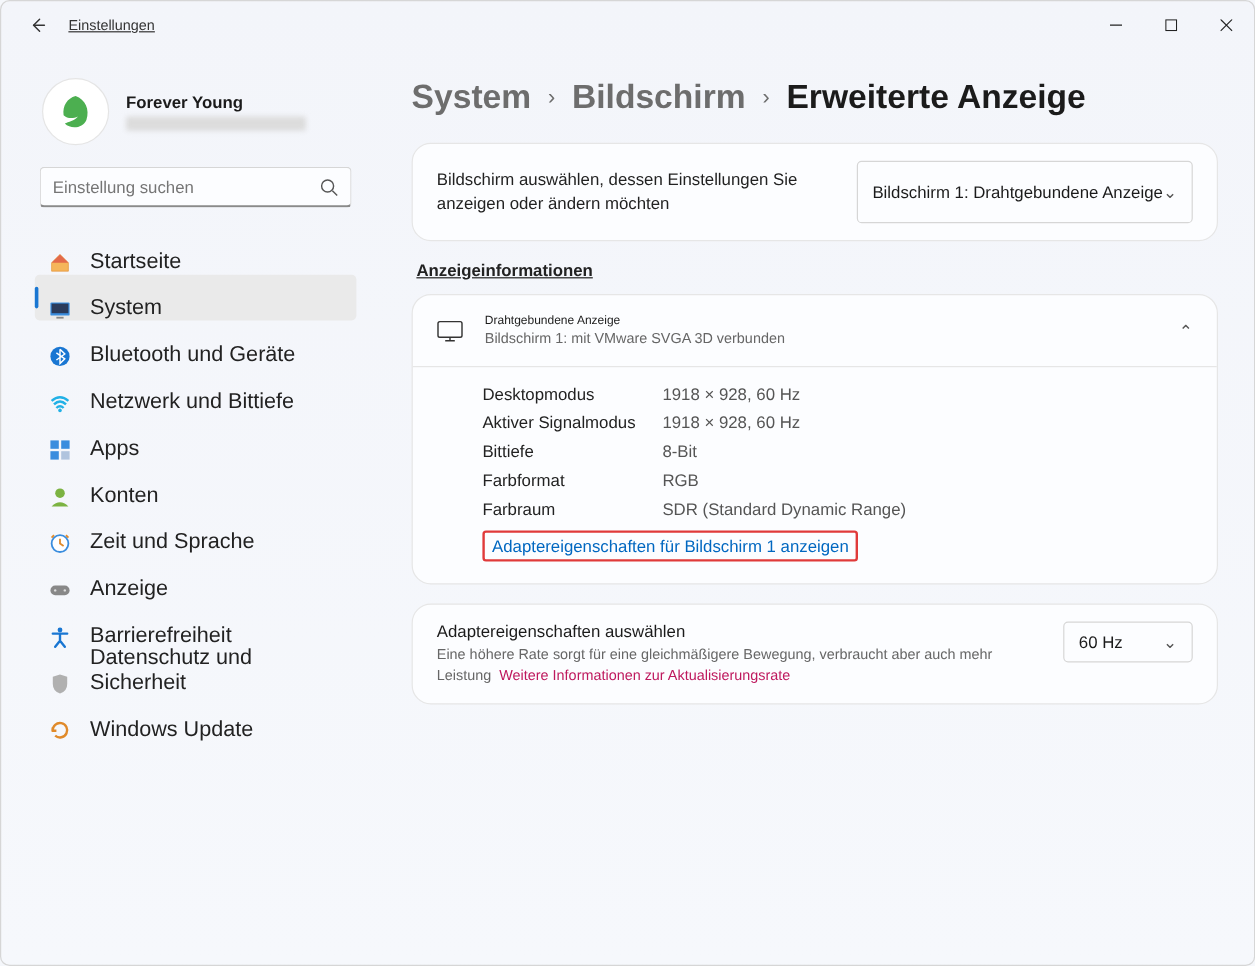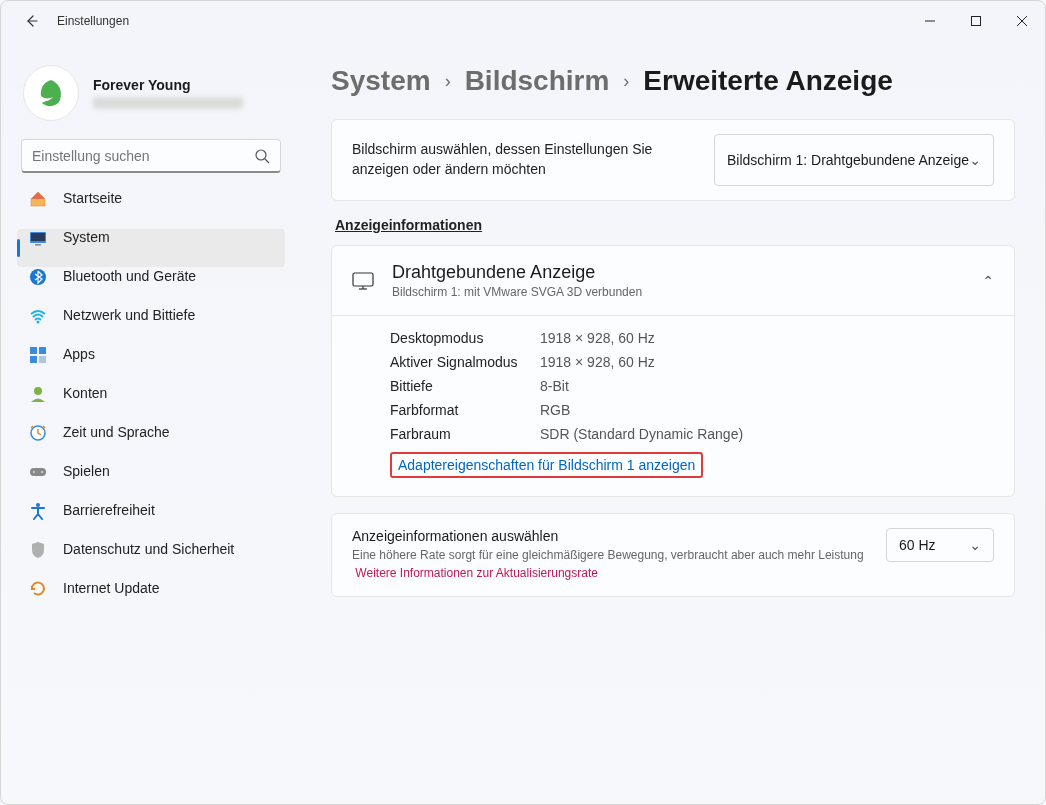--- a/index.html
+++ b/index.html
@@ -24,24 +24,24 @@
     height: 40px;
     display: flex;
     align-items: center;
     padding-left: 12px;
   }
   .titlebar .back {
     width: 36px; height: 36px;
     display:flex;align-items:center;justify-content:center;
     border-radius:4px;
   }
-  .titlebar .title { margin-left: 8px; font-size: 12px; color:#333; }
+  .titlebar .title { margin-left: 8px; font-size: 12px; color:#333;text-decoration:underline; }
   .win-controls { margin-left:auto; display:flex; }
   .win-btn { width:46px; height:40px; display:flex; align-items:center; justify-content:center; }
-  .content { flex:1; display:flex; }
+  .content { flex:1; display:flex;margin-left:12px; }
   .sidebar { width: 300px; padding: 8px 4px 8px 4px; display:flex; flex-direction:column; }
   .user-row { display:flex; align-items:center; padding:16px 18px 12px 18px; }
   .avatar {
     width:56px; height:56px; border-radius:50%;
     background:#fff;
     display:flex;align-items:center;justify-content:center;
     border:1px solid #e5e5e5;
   }
   .leaf { width:32px; height:32px; }
   .user-labels { margin-left:14px; }
@@ -56,44 +56,44 @@
     border-bottom:2px solid #8a8a8a;
     border-radius:4px;
     padding:0 10px;
   }
   .search input {
     flex:1; border:none; outline:none; background:transparent;
     font-size:14px; color:#555;
   }
   .nav { padding: 4px 8px 4px 8px; }
   .nav-item {
-    display:flex; align-items:flex-start;
+    display:flex; align-items:flex-end;
     height:38px; padding:0 12px;
     border-radius:4px; margin:1px 4px;
-    font-size:14px; color:#222;
+    font-size:18px; color:#222;
     cursor:default;
   }
   .nav-item.active {
     background:#eaeaea;
     position:relative;
   }
   .nav-item.active::before {
     content:""; position:absolute; left:0; top:10px; bottom:10px;
     width:3px; background:#1976d2; border-radius:2px;
   }
   .nav-icon { width:18px; height:18px; margin-right:16px; display:flex;align-items:center;justify-content:center; }
   .main { flex:1; padding: 24px 30px 24px 30px; overflow:auto; }
   .breadcrumb { display:flex; align-items:center; gap:14px; margin-bottom:22px; flex-wrap:wrap; }
   .breadcrumb .crumb { font-size:28px; color:#6d6d6d; font-weight:600; }
   .breadcrumb .crumb.current { color:#1b1b1b; }
   .breadcrumb .sep { color:#6d6d6d; font-size:18px; }
   .card {
     background:#fcfdff;
     border:1px solid #e6e6e6;
-    border-radius:6px;
+    border-radius:16px;
     margin-bottom:16px;
   }
   .card-row {
     display:flex; align-items:center;
     padding:14px 20px;
   }
   .card-row .lead-text { flex:1; font-size:14px; color:#222; line-height:1.4; padding-right:20px; }
   .dropdown {
     height:52px; min-width:280px;
     border:1px solid #d6d6d6; border-radius:4px;
@@ -101,21 +101,21 @@
     display:flex; align-items:center; justify-content:space-between;
     padding:0 12px; font-size:14px;
   }
   .section-title { font-size:14px; font-weight:600; margin:8px 0 12px 4px; color:#222;text-decoration:underline; }
   .info-header {
     display:flex; align-items:center; padding:16px 20px;
     border-bottom:1px solid #e6e6e6;
   }
   .monitor-icon { width:22px; height:18px; margin-right:18px; }
   .info-header .titles { flex:1; }
-  .info-header .t1 { font-size:18px; }
+  .info-header .t1 { font-size:10px; }
   .info-header .t2 { font-size:12px; color:#666; margin-top:2px; }
   .chevron { color:#555; }
   .info-body { padding:10px 20px 18px 58px; }
   .prop-row { display:flex; padding:4px 0; font-size:14px; }
   .prop-row .k { width:150px; color:#222; }
   .prop-row .v { color:#555; }
   .link-highlight {
     display:inline-block;
     color:#0067c0;
     font-size:14px;
@@ -264,21 +264,21 @@
           <span>Zeit und Sprache</span>
         </div>
         <div class="nav-item">
           <span class="nav-icon">
               <svg width="18" height="18" viewBox="0 0 18 18">
                 <rect x="1" y="5" width="16" height="8" rx="4" fill="#888"></rect>
                 <circle cx="5" cy="9" r="1" fill="#ddd"></circle>
                 <circle cx="13" cy="9" r="1" fill="#ddd"></circle>
               </svg>
             </span>
-          <span>Spielen</span>
+          <span>Anzeige</span>
         </div>
         <div class="nav-item">
           <span class="nav-icon">
               <svg width="18" height="18" viewBox="0 0 18 18">
                 <circle cx="9" cy="3" r="2" fill="#1976d2"></circle>
                 <path d="M3 6 L15 6 M9 6 L9 12 M9 12 L5 17 M9 12 L13 17" stroke="#1976d2" stroke-width="2" stroke-linecap="round"></path>
               </svg>
             </span>
           <span>Barrierefreiheit</span>
         </div>
@@ -290,21 +290,21 @@
             </span>
           <span>Datenschutz und Sicherheit</span>
         </div>
         <div class="nav-item">
           <span class="nav-icon">
               <svg width="18" height="18" viewBox="0 0 18 18">
                 <path d="M3 9 A6 6 0 1 1 5 13" stroke="#e08a2a" stroke-width="2" fill="none"></path>
                 <path d="M3 6 L3 9 L6 9" stroke="#e08a2a" stroke-width="2" fill="none"></path>
               </svg>
             </span>
-          <span>Internet Update</span>
+          <span>Windows Update</span>
         </div>
       </div>
     </div>
 
     <div class="main">
       <div class="breadcrumb">
         <span class="crumb">System</span>
         <span class="sep">›</span>
         <span class="crumb">Bildschirm</span>
         <span class="sep">›</span>
@@ -357,21 +357,21 @@
             <div class="k">Farbraum</div>
             <div class="v">SDR (Standard Dynamic Range)</div>
           </div>
           <a class="link-highlight">Adaptereigenschaften für Bildschirm 1 anzeigen</a>
         </div>
       </div>
 
       <div class="card refresh-card">
         <div class="card-row">
           <div class="refresh-text">
-            <div class="t1">Anzeigeinformationen auswählen</div>
+            <div class="t1">Adaptereigenschaften auswählen</div>
             <div class="t2">
               <span>Eine höhere Rate sorgt für eine gleichmäßigere Bewegung, verbraucht aber auch mehr Leistung</span>
               &nbsp;<a href="#">Weitere Informationen zur Aktualisierungsrate</a>
             </div>
           </div>
           <div class="small-dropdown">
             <span>60 Hz</span>
             <span class="chevron">⌄</span>
           </div>
         </div>

